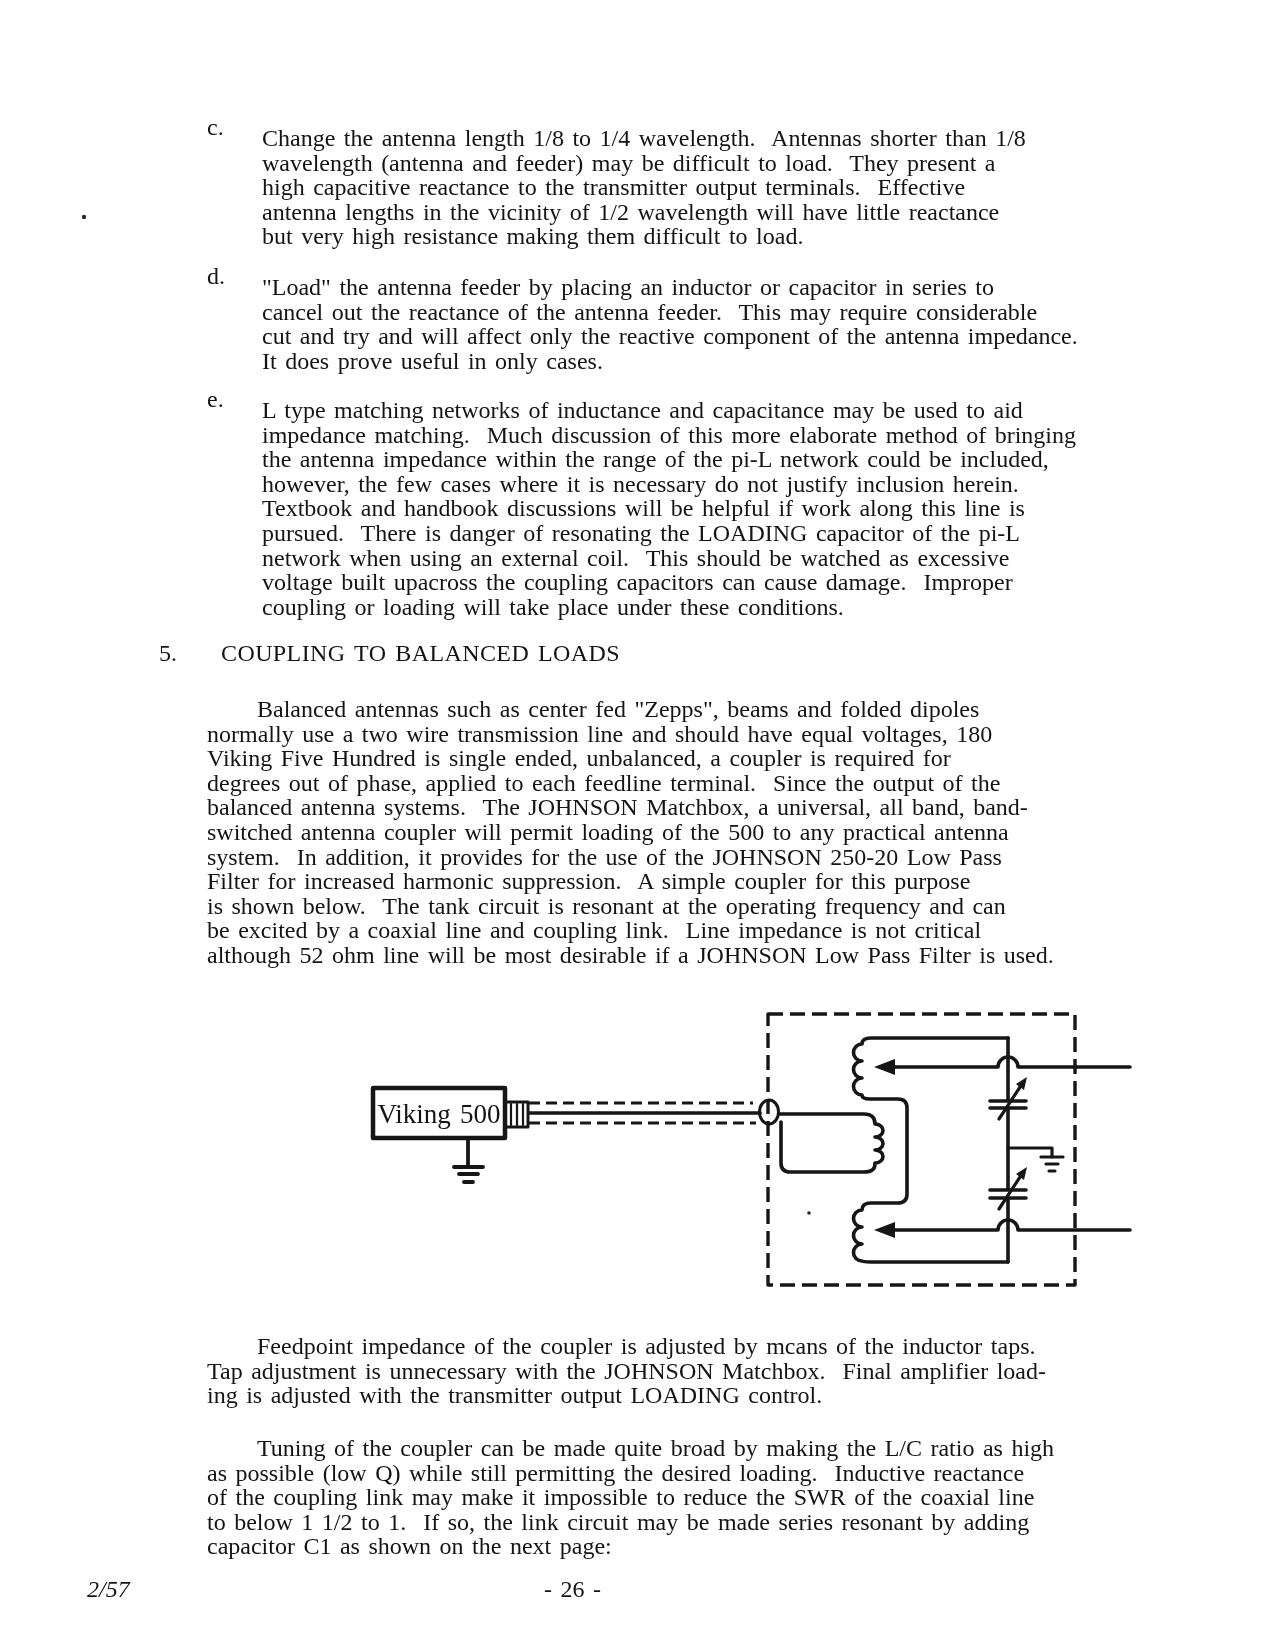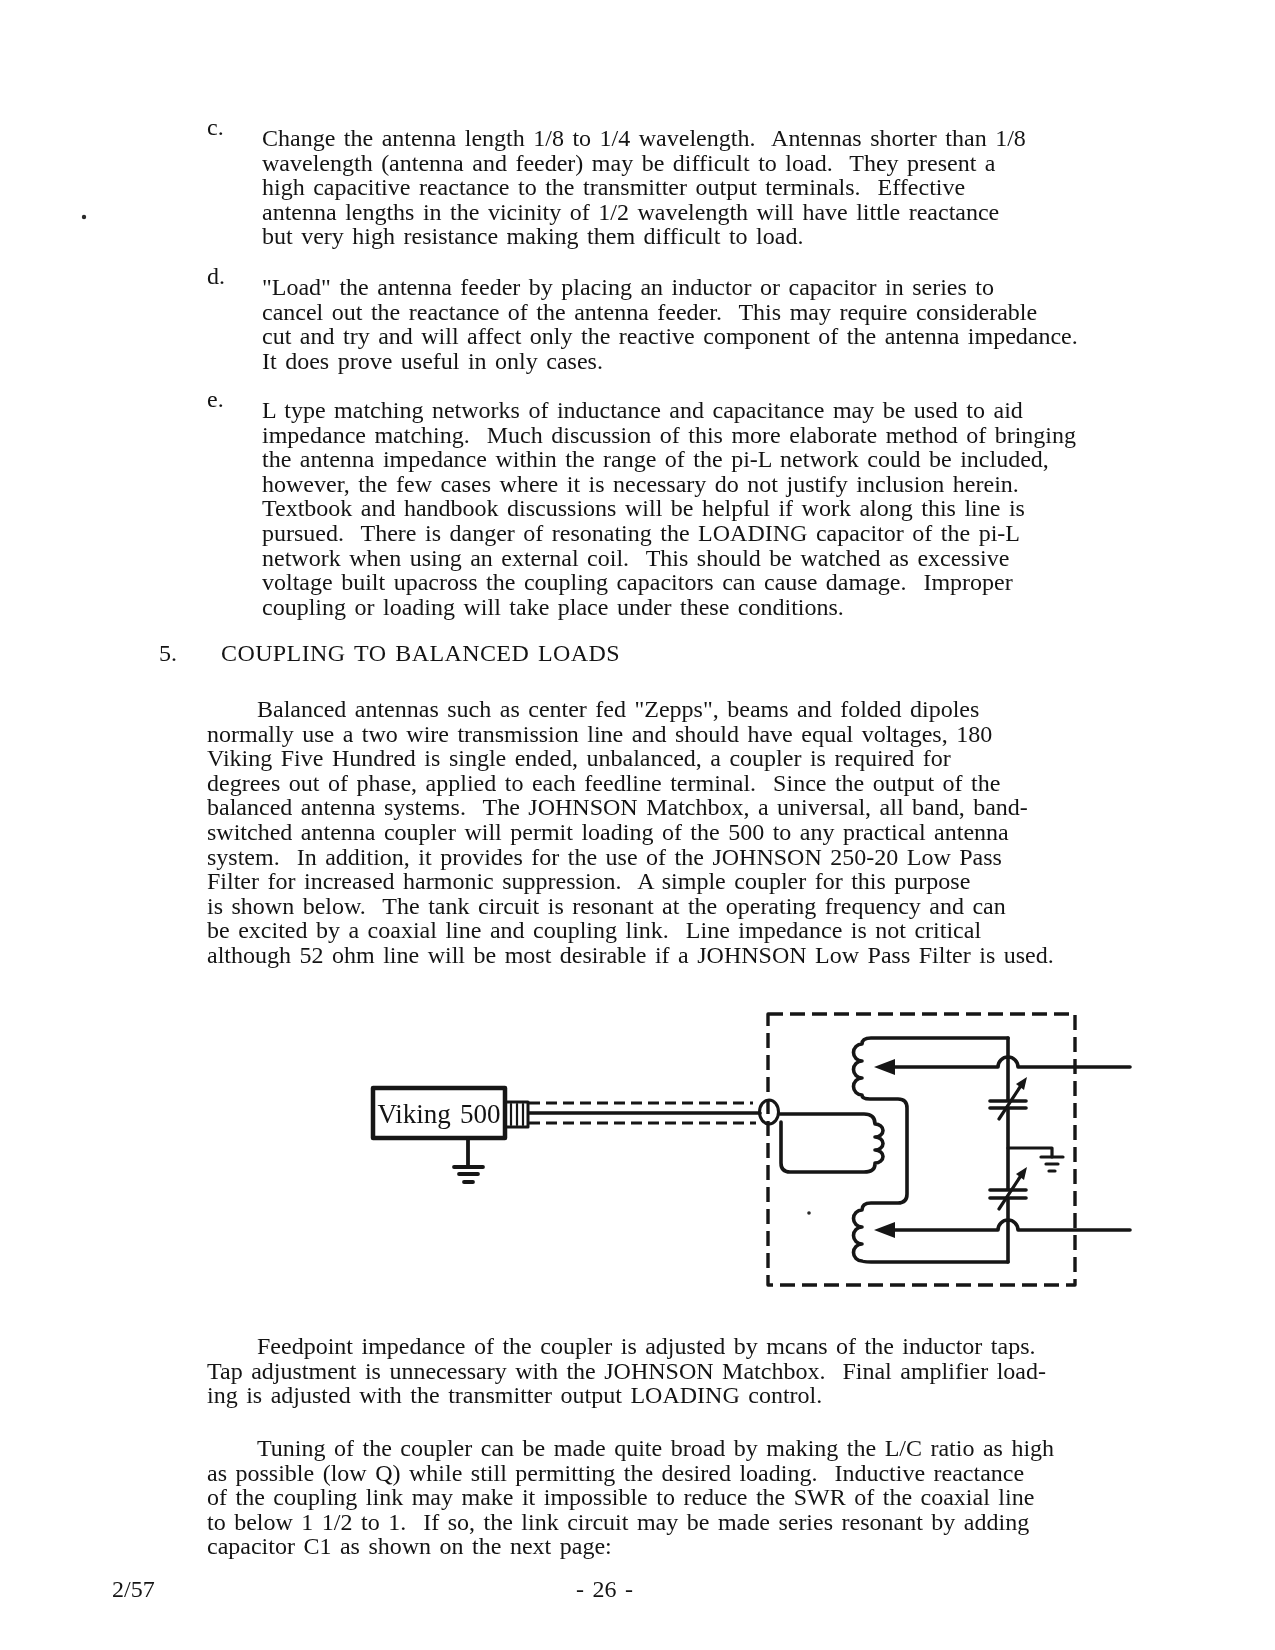--- a/index.html
+++ b/index.html
@@ -15,22 +15,22 @@
     word-spacing:2.5px;
   }
   .ln{white-space:pre;}
   .list-item{position:absolute;left:0;top:0;width:1275px;}
   .list-item .marker{position:absolute;left:207px;top:0;}
   .list-item .lines{position:absolute;left:262px;top:11px;}
   .para{position:absolute;left:207px;width:960px;}
   .para .indent{padding-left:50px;}
   .heading-num{position:absolute;left:159px;top:641px;}
   .heading-title{position:absolute;left:221px;top:641px;letter-spacing:0.4px;}
-  .footer-left{position:absolute;left:112px;top:1577px;}
-  .footer-center{position:absolute;left:576px;top:1577px;}
+  .footer-left{position:absolute;left:87px;top:1577px;font-style:italic;}
+  .footer-center{position:absolute;left:544px;top:1577px;}
   .fig{position:absolute;left:0;top:0;pointer-events:none;}
   .fig *{vector-effect:none;}
 </style>
 </head>
 <body>
 
 <div class="page">
 
   <section class="list-item" style="top:115px">
     <div class="marker">c.</div>

